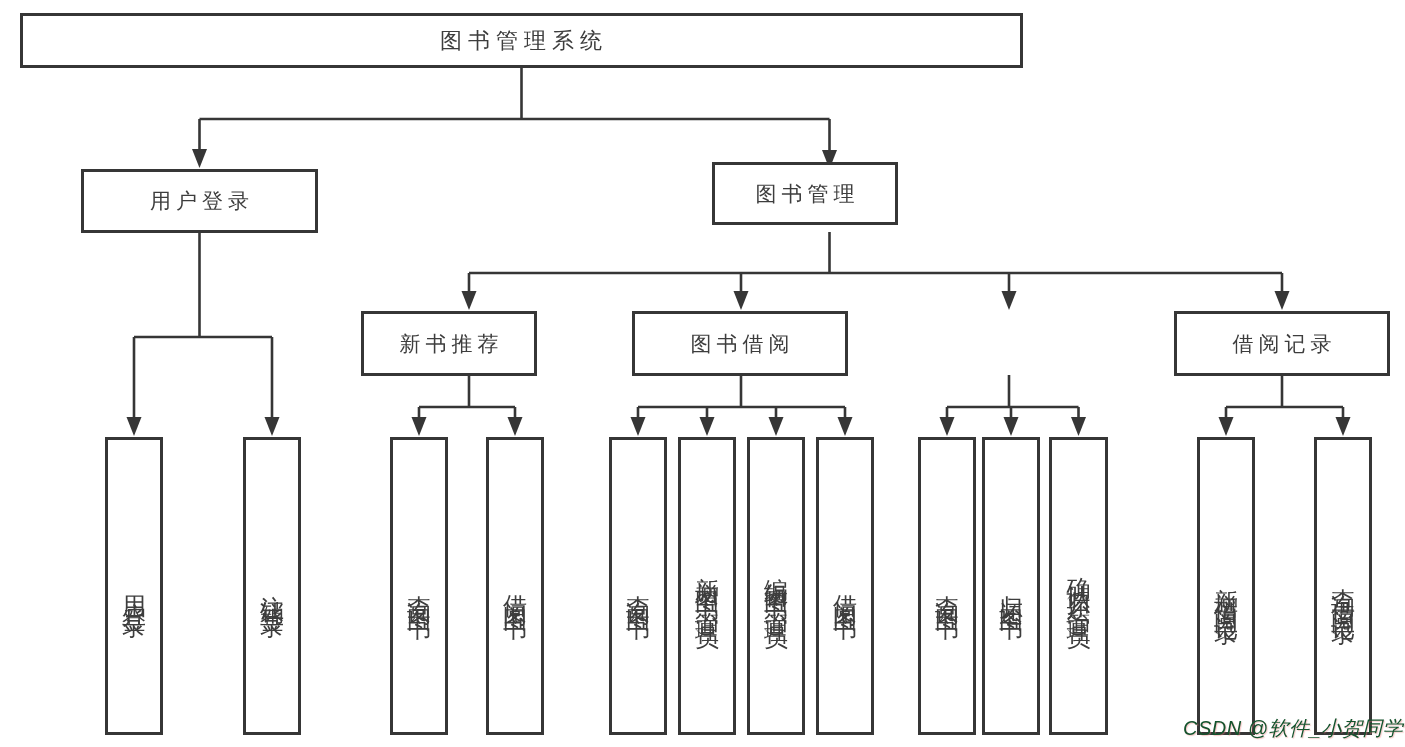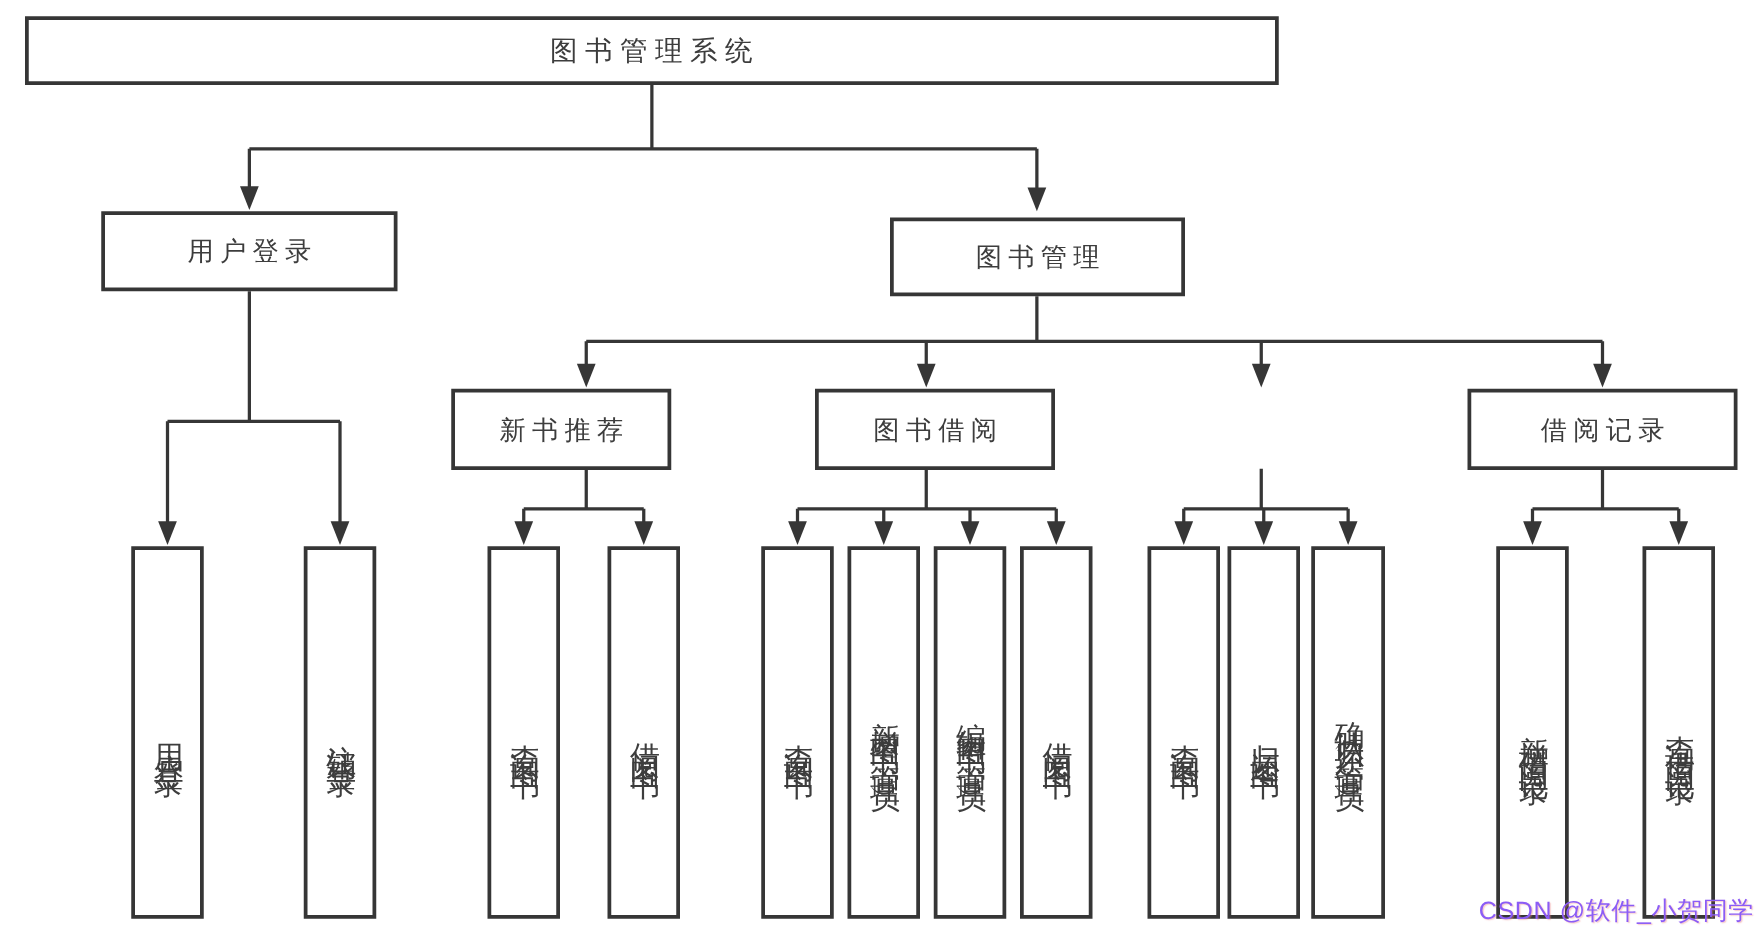--- a/index.html
+++ b/index.html
@@ -40,24 +40,25 @@
     font-size: 24px;
     letter-spacing: 7px;
     padding-top: 7px; 
     line-height: 1;
   }
   #watermark {
     position: absolute;
     left: 1183px;
     top: 715px;
     font-size: 20px;
-    color: #8b5cf6;
+    color: #14532d;
     white-space: nowrap;
     letter-spacing: 0.5px;
     text-shadow: 1px 1px 1px rgba(236, 130, 130, 0.45);
+    font-style: italic;
   }
 </style>
 </head>
 <body>
 
 <div id="stage">
 
   <svg id="connectors" viewBox="0 0 1405 747" xmlns="http://www.w3.org/2000/svg" aria-hidden="true">
     <path fill="none" stroke="#363636" stroke-width="2.6" d="
       M521.5 68 V120
@@ -112,24 +113,24 @@
       <polygon points="1003.5,417 1018.5,417 1011,436"></polygon>
       <polygon points="1071,417 1086,417 1078.5,436"></polygon>
       <polygon points="1218.5,417 1233.5,417 1226,436"></polygon>
       <polygon points="1335.5,417 1350.5,417 1343,436"></polygon>
     </g>
   </svg>
 
   <div class="box box-h box-root" style="left:20px; top:13px; width:1003px; height:55px;">图书管理系统</div>
 
   <div class="box box-h" style="left:81px; top:169px; width:237px; height:64px;">用户登录</div>
-  <div class="box box-h" style="left:712px; top:174px; width:236px; height:63px;">图书管理</div>
+  <div class="box box-h" style="left:712px; top:162px; width:186px; height:63px;">图书管理</div>
 
   <div class="box box-h" style="left:361px; top:311px; width:176px; height:65px;">新书推荐</div>
-  <div class="box box-h" style="left:652px; top:311px; width:192px; height:65px;">图书借阅</div>
+  <div class="box box-h" style="left:632px; top:311px; width:216px; height:65px;">图书借阅</div>
   <div class="box box-h" style="left:1174px; top:311px; width:216px; height:65px;text-align:right;">借阅记录</div>
 
   <div class="box box-v" style="left:105px; top:437px; width:58px; height:298px;">用户登录</div>
   <div class="box box-v" style="left:243px; top:437px; width:58px; height:298px;">注销登录</div>
 
   <div class="box box-v" style="left:390px; top:437px; width:58px; height:298px;">查询图书</div>
   <div class="box box-v" style="left:486px; top:437px; width:58px; height:298px;">借阅图书</div>
 
   <div class="box box-v" style="left:609px; top:437px; width:58px; height:298px;">查询图书</div>
   <div class="box box-v" style="left:678px; top:437px; width:58px; height:298px;">新增图书（管理员）</div>

